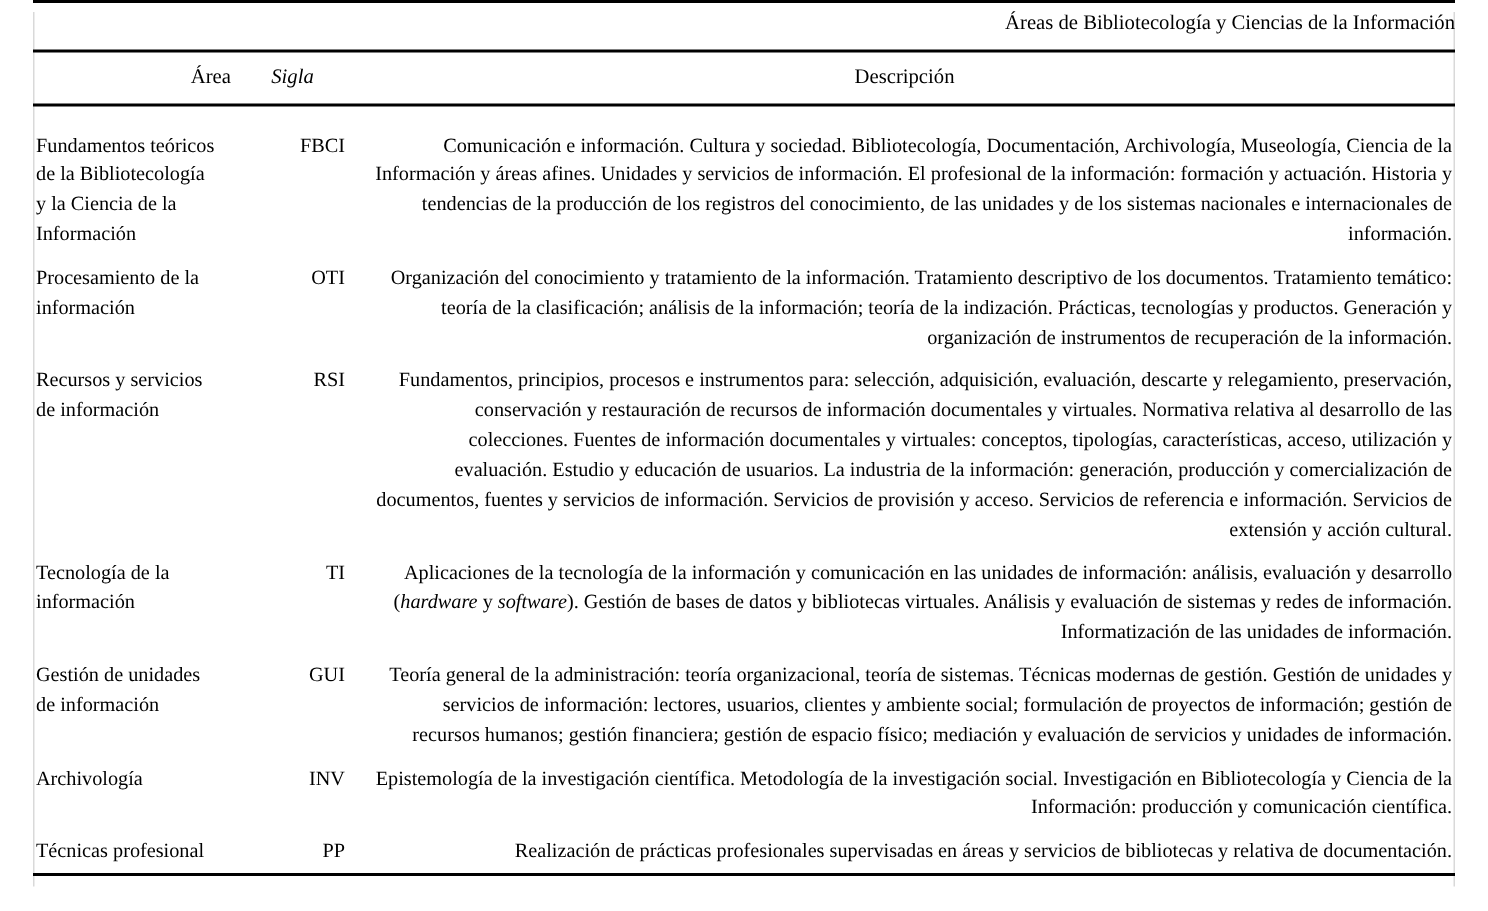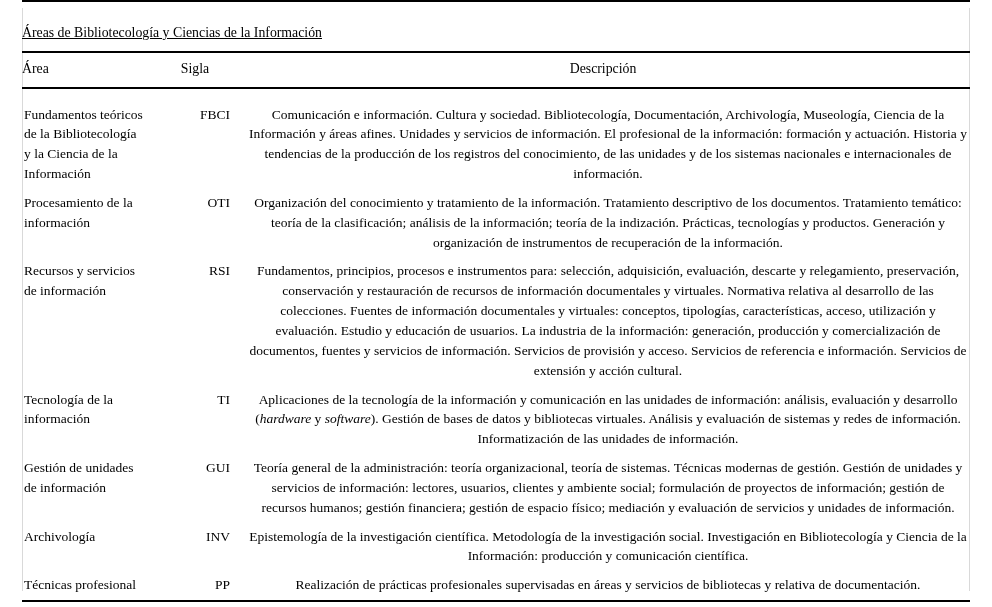--- a/index.html
+++ b/index.html
@@ -39,62 +39,61 @@
     width: 948px;
     margin: 0 22px;
     border-collapse: collapse;
     table-layout: fixed;
     font-size: 13.5px;
     line-height: 1.47;
   }
   .caption-cell {
     border-top: 2.2px solid #000;
     border-bottom: 2.2px solid #000;
-    text-align: left;
-    padding: 21px 0 8px;
+    text-align: right;
+    padding: 3px 0 8px;
     font-size: 13.8px;
-    text-decoration: underline;
   }
   thead th {
     border-bottom: 2.2px solid #000;
     font-weight: normal;
     padding: 6px 0 7px;
     font-size: 13.8px;
     vertical-align: bottom;
   }
   tbody tr:last-child td {
     border-bottom: 2.2px solid #000;
   }
 
   
   col.col-area { width: 132px; }
   col.col-sig  { width: 82px; }
   col.col-desc { width: 734px; }
 
-  th.th-area { text-align: left; }
-  th.th-sig  { text-align: center; }
+  th.th-area { text-align: right; }
+  th.th-sig  { text-align: center; font-style: italic; }
   th.th-desc { text-align: center; }
 
   tbody td {
     vertical-align: top;
     padding: 4px 0 5px;
   }
   td.cell-area {
     padding-left: 2px;
     padding-right: 10px;
     text-align: left;
   }
   td.cell-sigla {
     text-align: right;
     padding-right: 6px;
   }
   td.cell-desc {
     padding-left: 12px;
     padding-right: 2px;
-    text-align: center;
+    text-align: right;
   }
   tbody tr:first-child td { padding-top: 16px; }
 
   em.it { font-style: italic; }
 </style>
 </head>
 <body>
 
 <div class="table-wrap">
 

